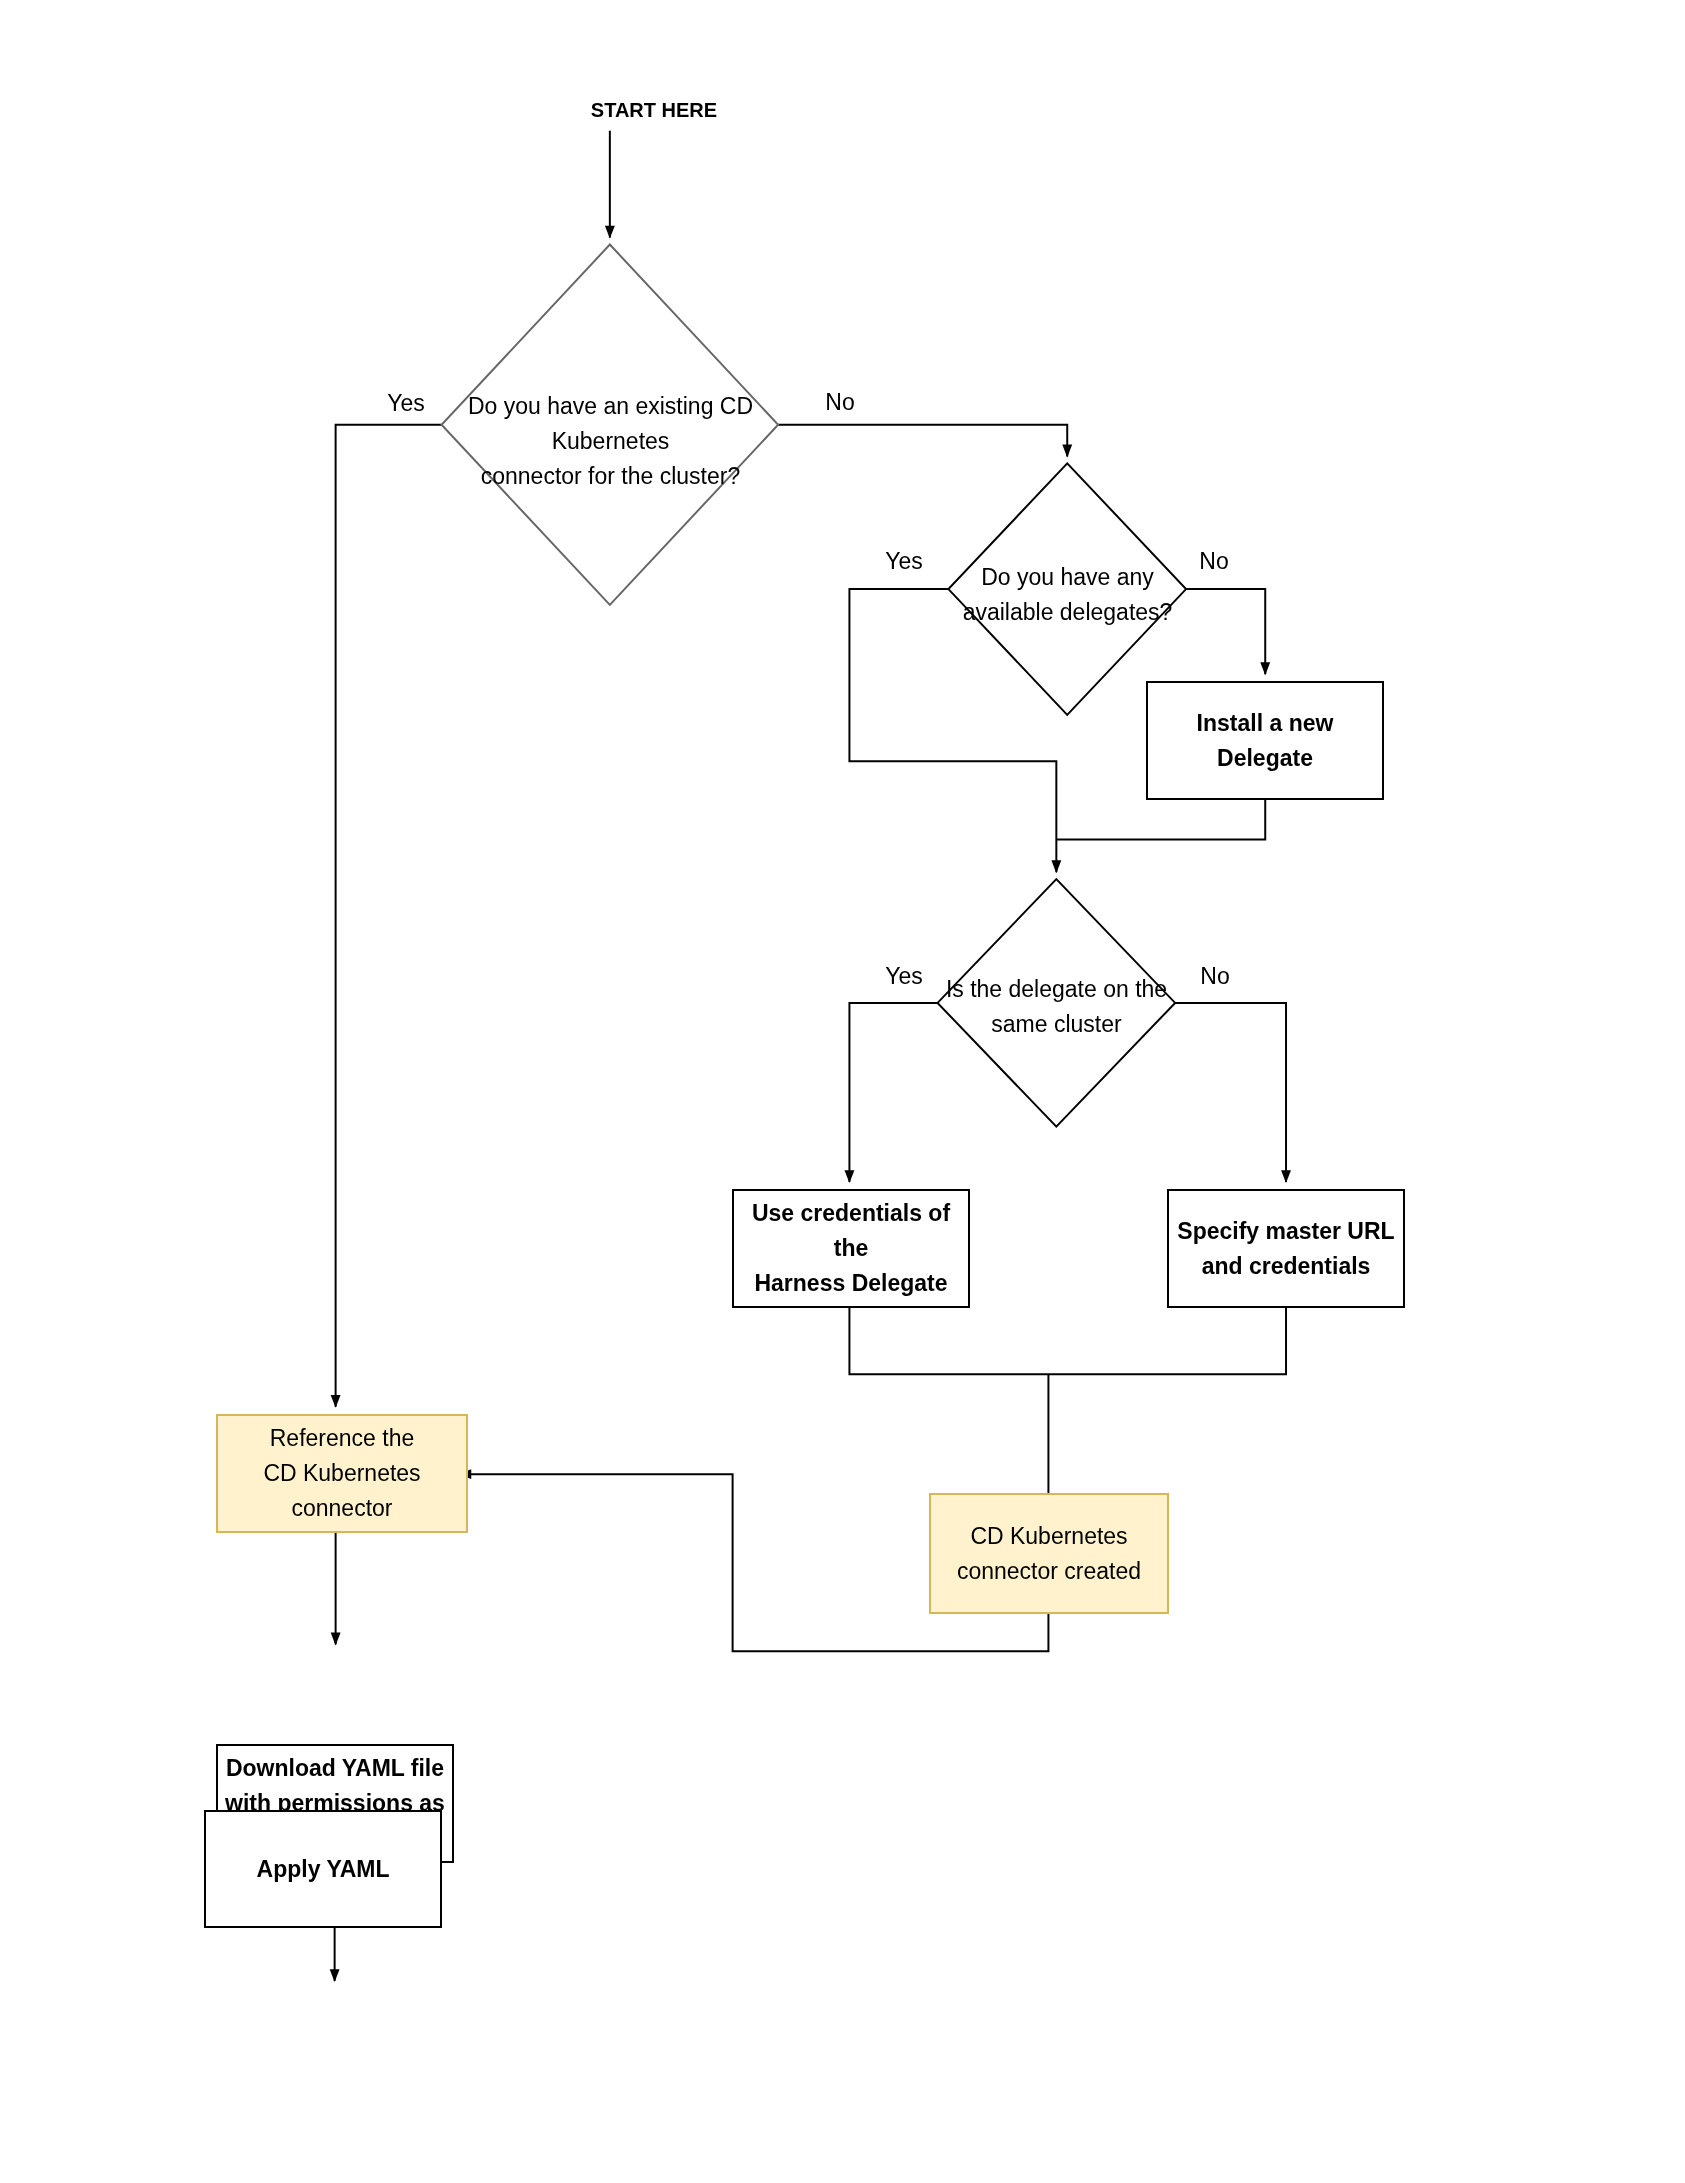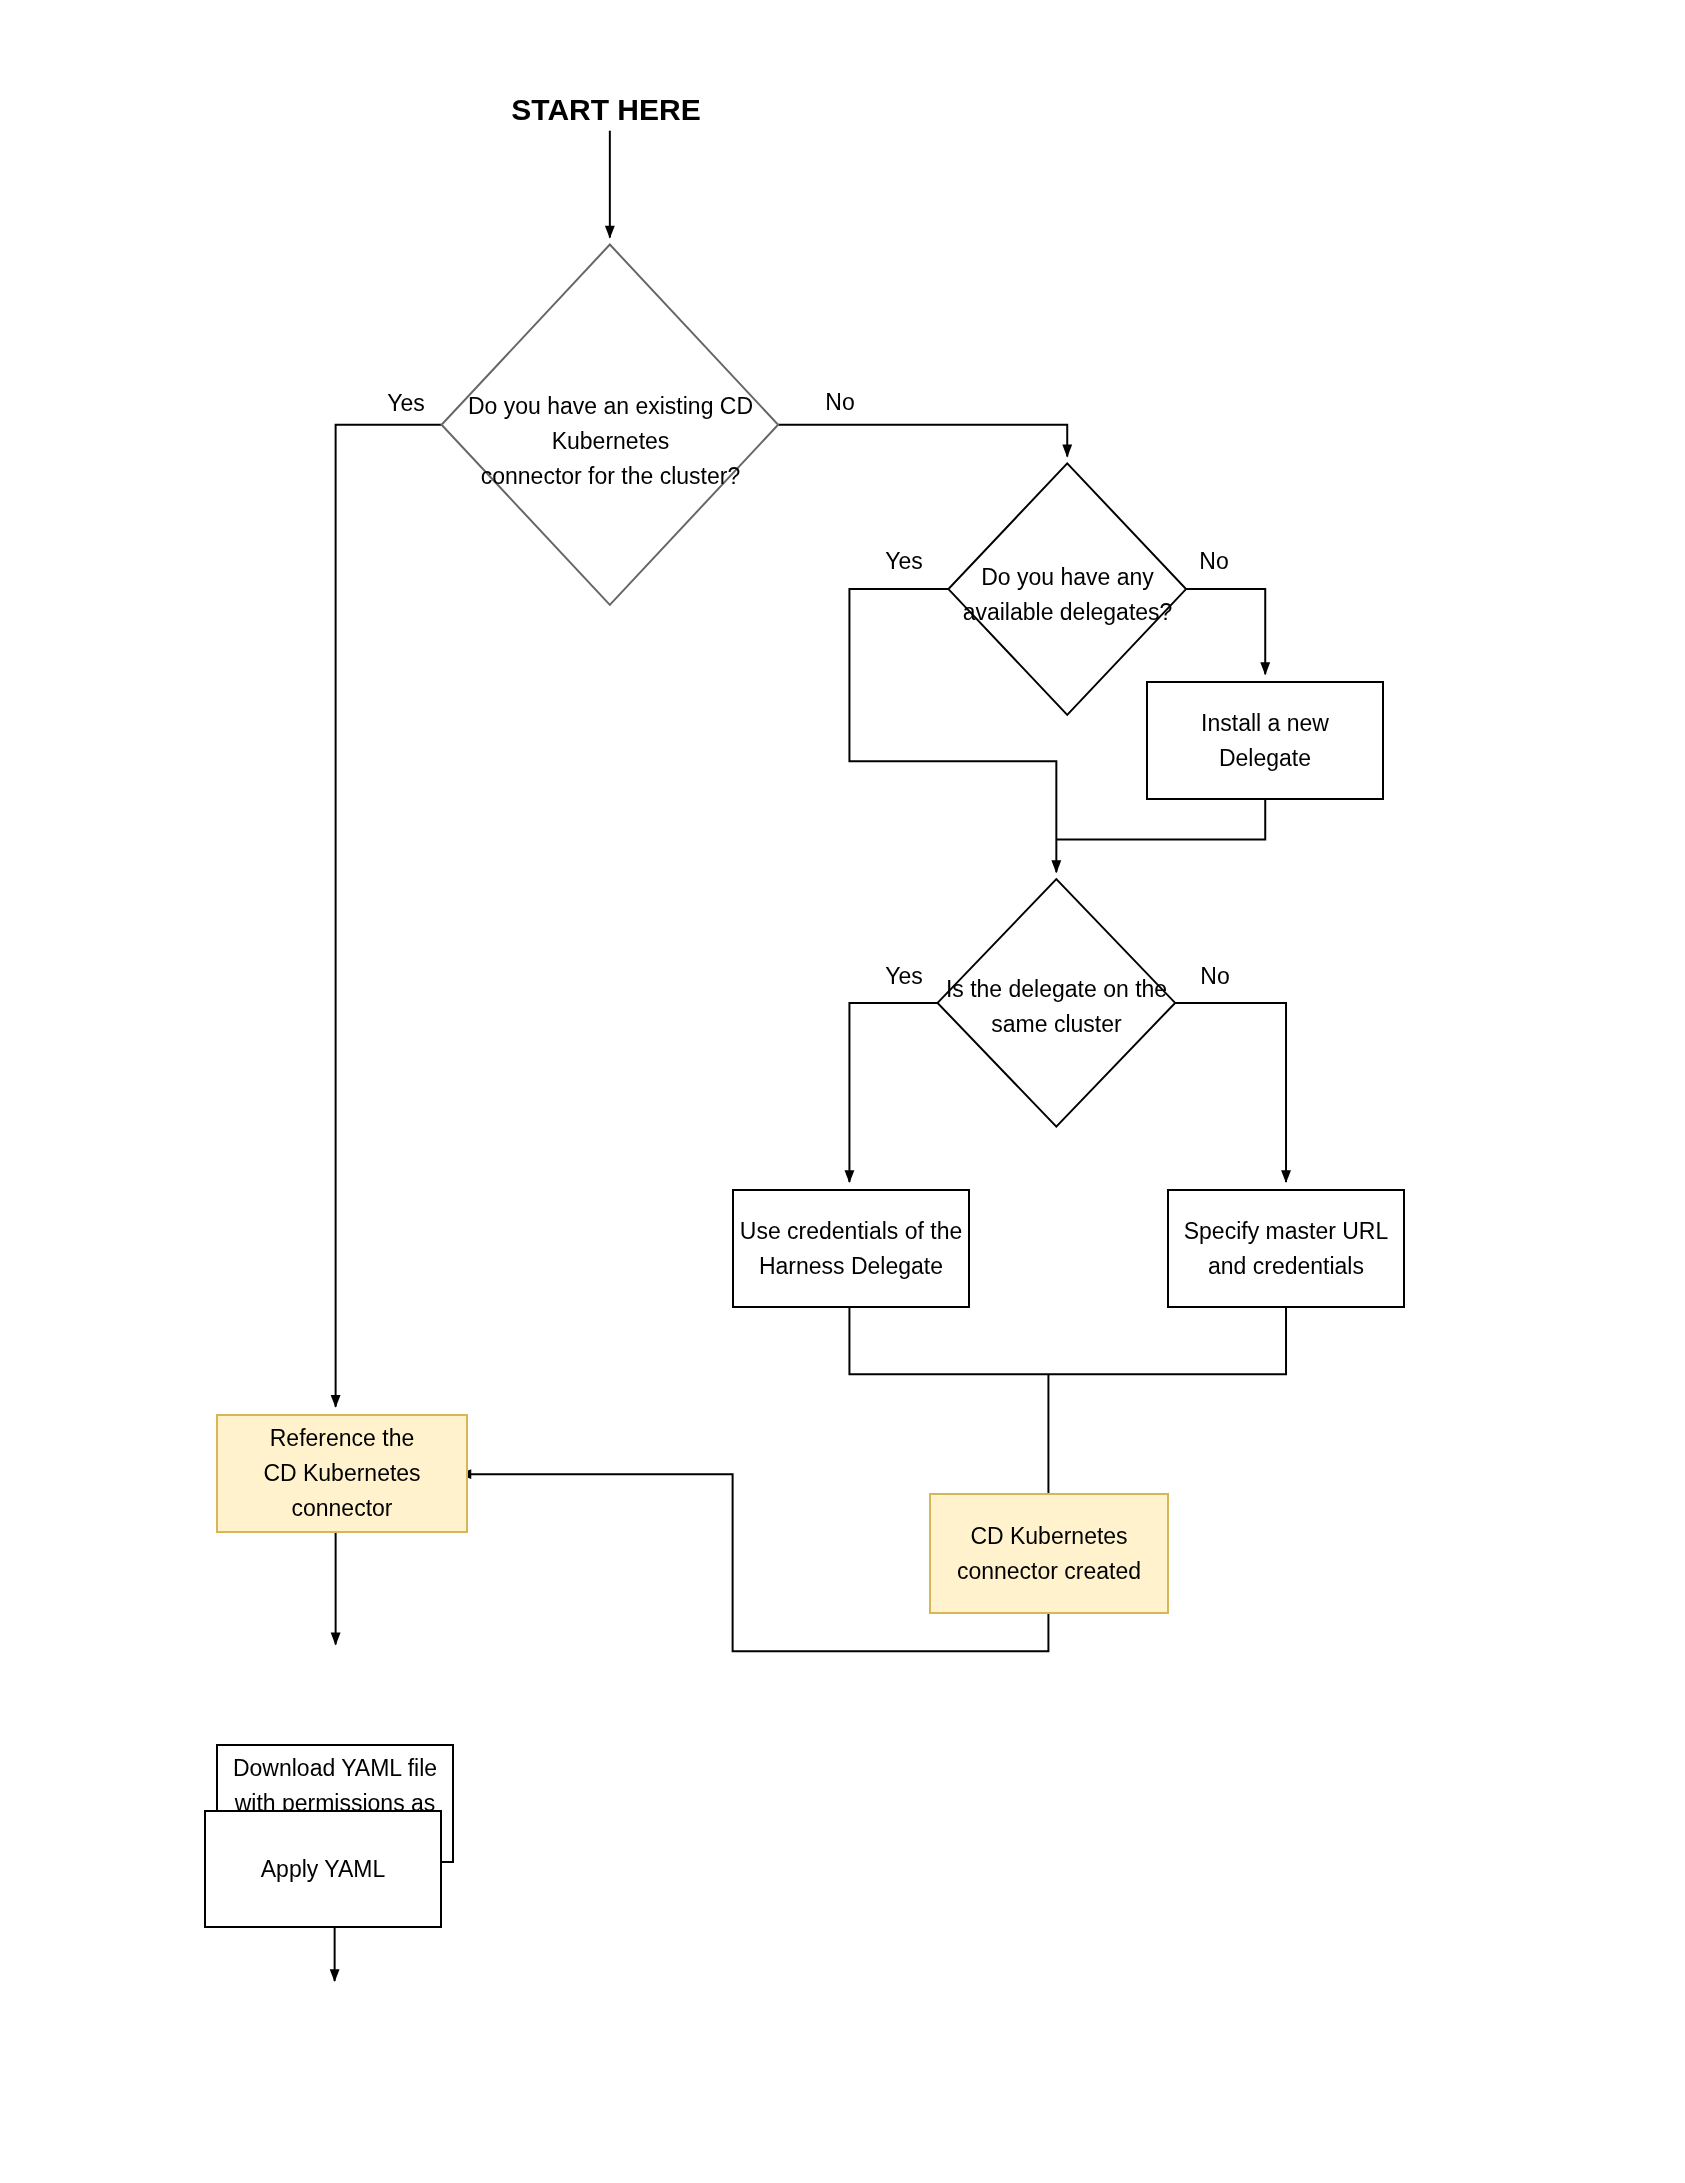--- a/index.html
+++ b/index.html
@@ -29,43 +29,45 @@
     justify-content: center;
     text-align: center;
     white-space: pre-line;
     font-size: 23px;
     line-height: 35px;
     box-sizing: border-box;
   }
   .process {
     background: var(--process-fill, #ffffff);
     border: 2px solid var(--process-border, #000000);
+    font-weight: bold;
   }
   .highlight {
     background: var(--highlight-fill, #fff2cc);
     border: 2px solid var(--highlight-border, #d6b656);
   }
   .success {
     background: var(--success-fill, #d5e8d4);
     border: 2px solid var(--success-border, #82b366);
   }
   .decision-text { background: transparent; border: none; }
 
   .edge-label {
     position: absolute;
     transform: translate(-50%, -50%);
     font-size: 23px;
     white-space: nowrap;
   }
   .start-label {
     position: absolute;
     transform: translate(-50%, -50%);
-    font-size: 30px;
+    font-size: 20px;
     font-weight: bold;
     white-space: nowrap;
+    margin-left: 48px;
   }
 </style>
 </head>
 <body>
 
 <div id="canvas">
 
   <svg id="edges-svg" viewBox="0 0 1702 2206" xmlns="http://www.w3.org/2000/svg">
     <defs>
       <marker id="arrowhead" markerUnits="userSpaceOnUse" markerWidth="16" markerHeight="14" refX="13" refY="6" orient="auto">

